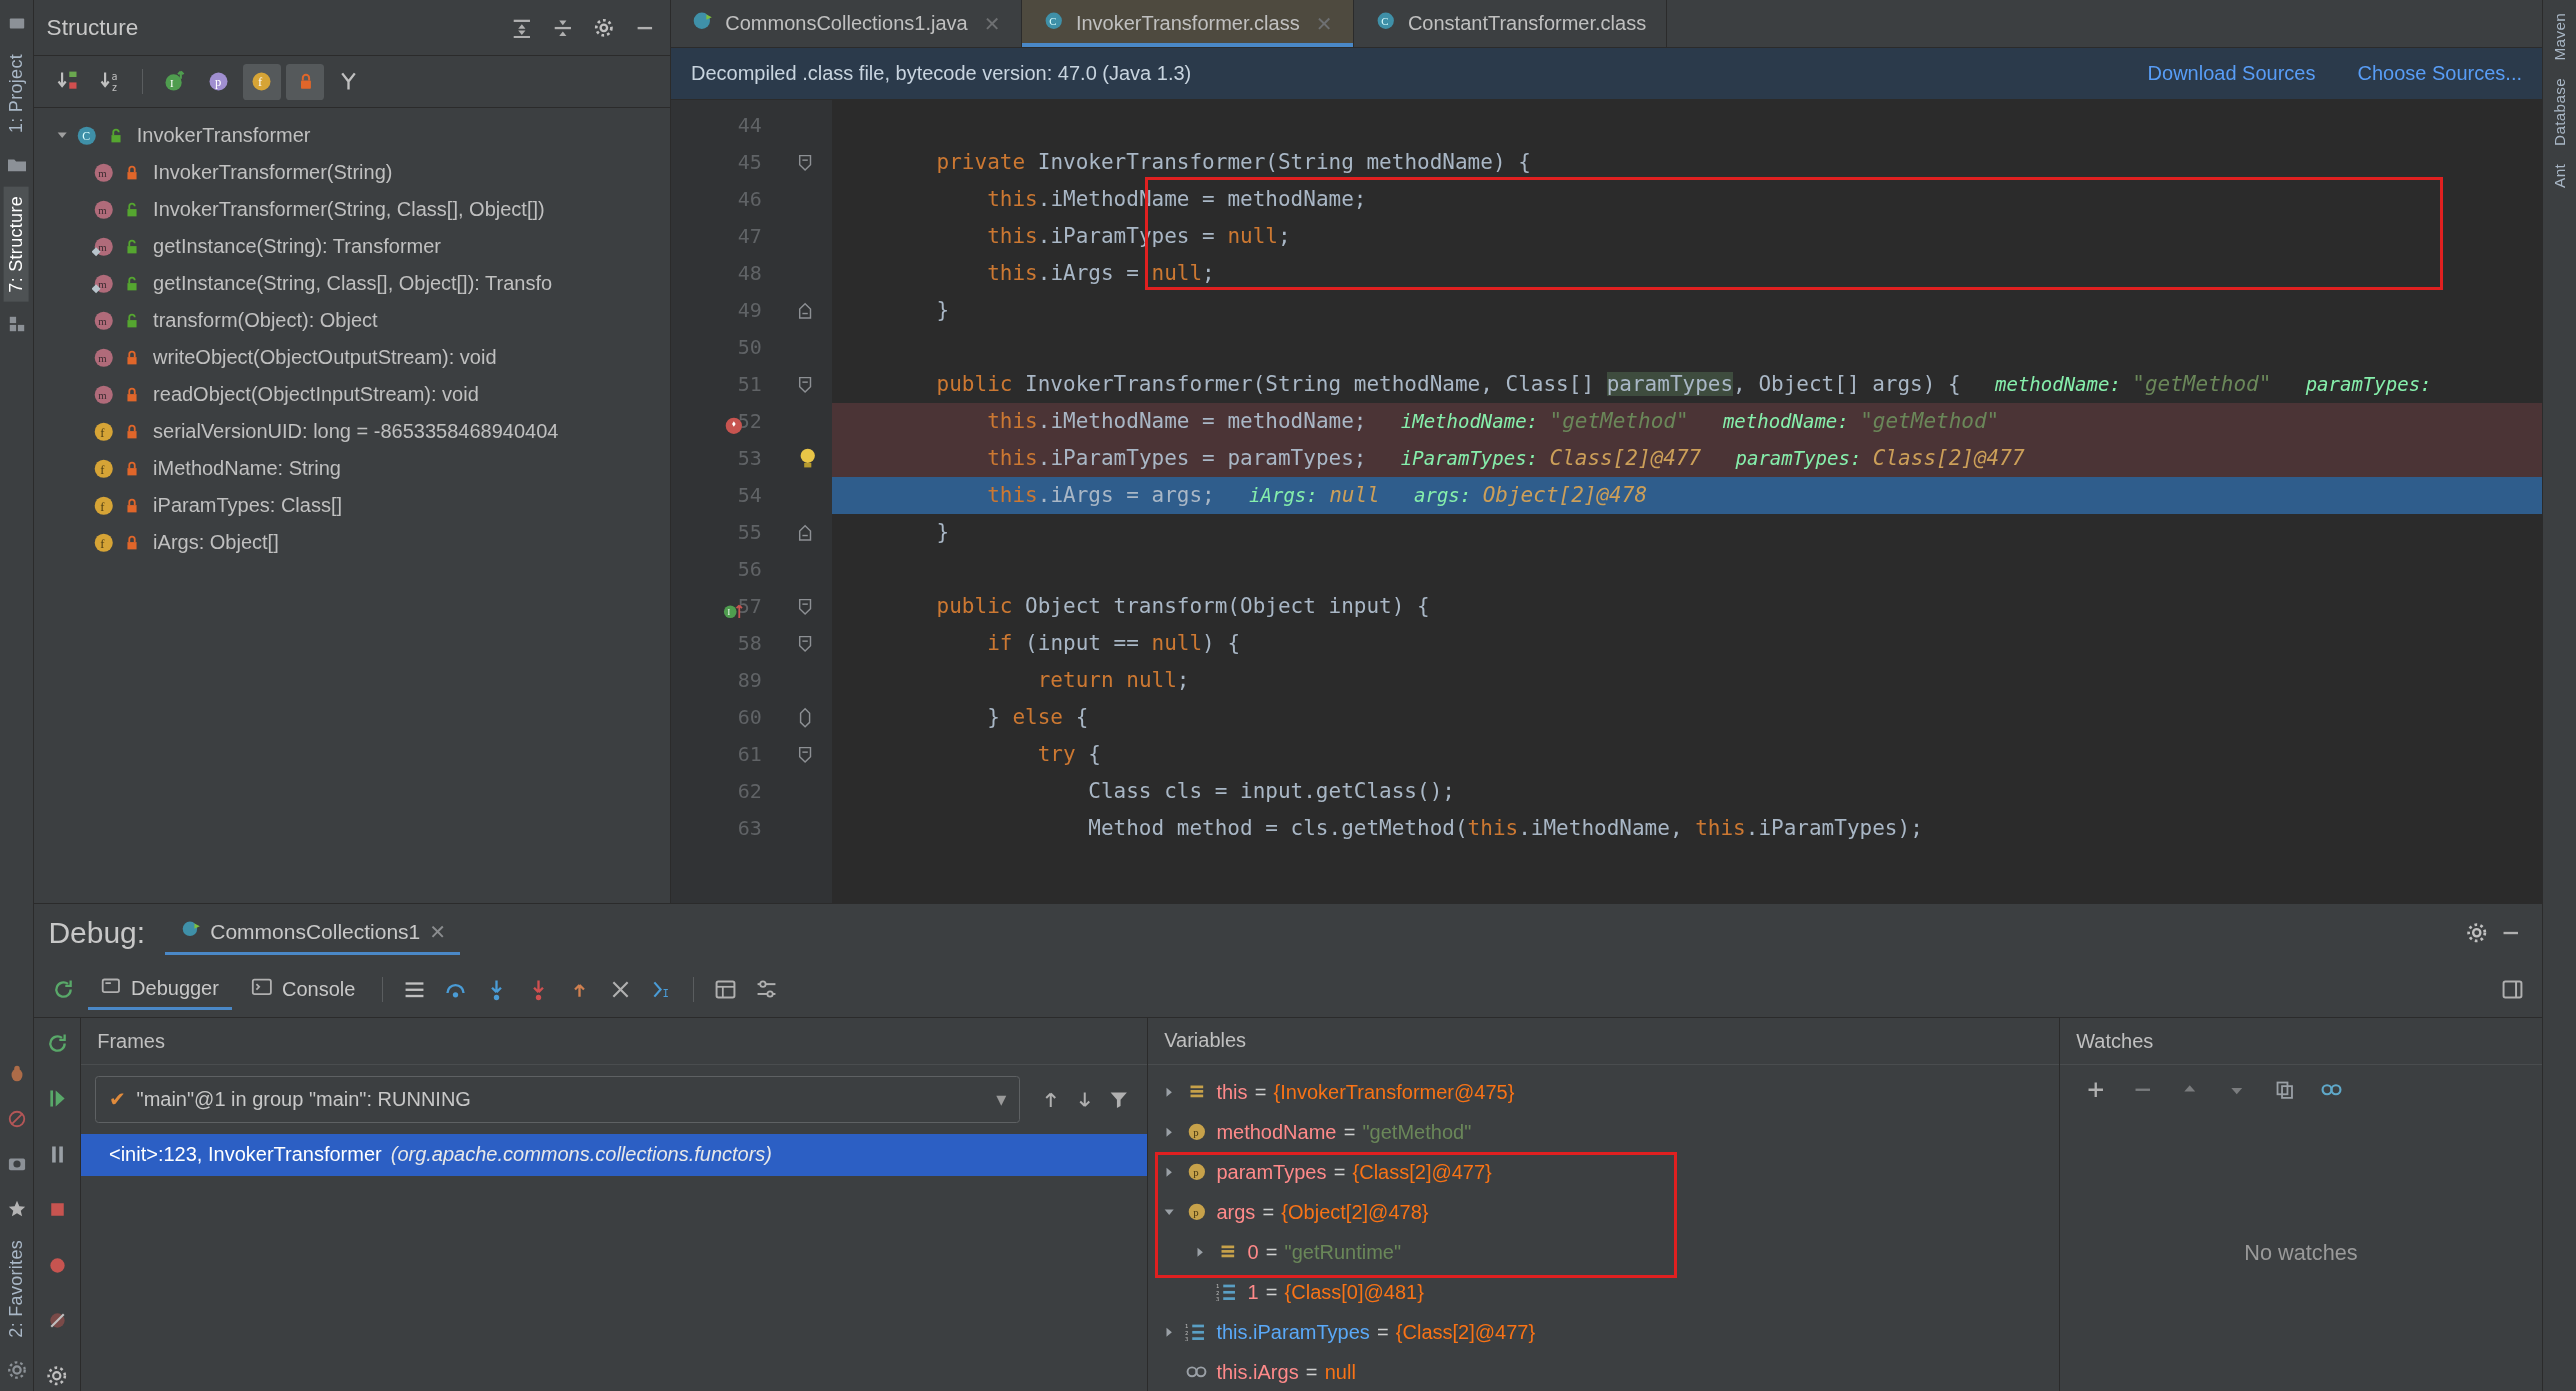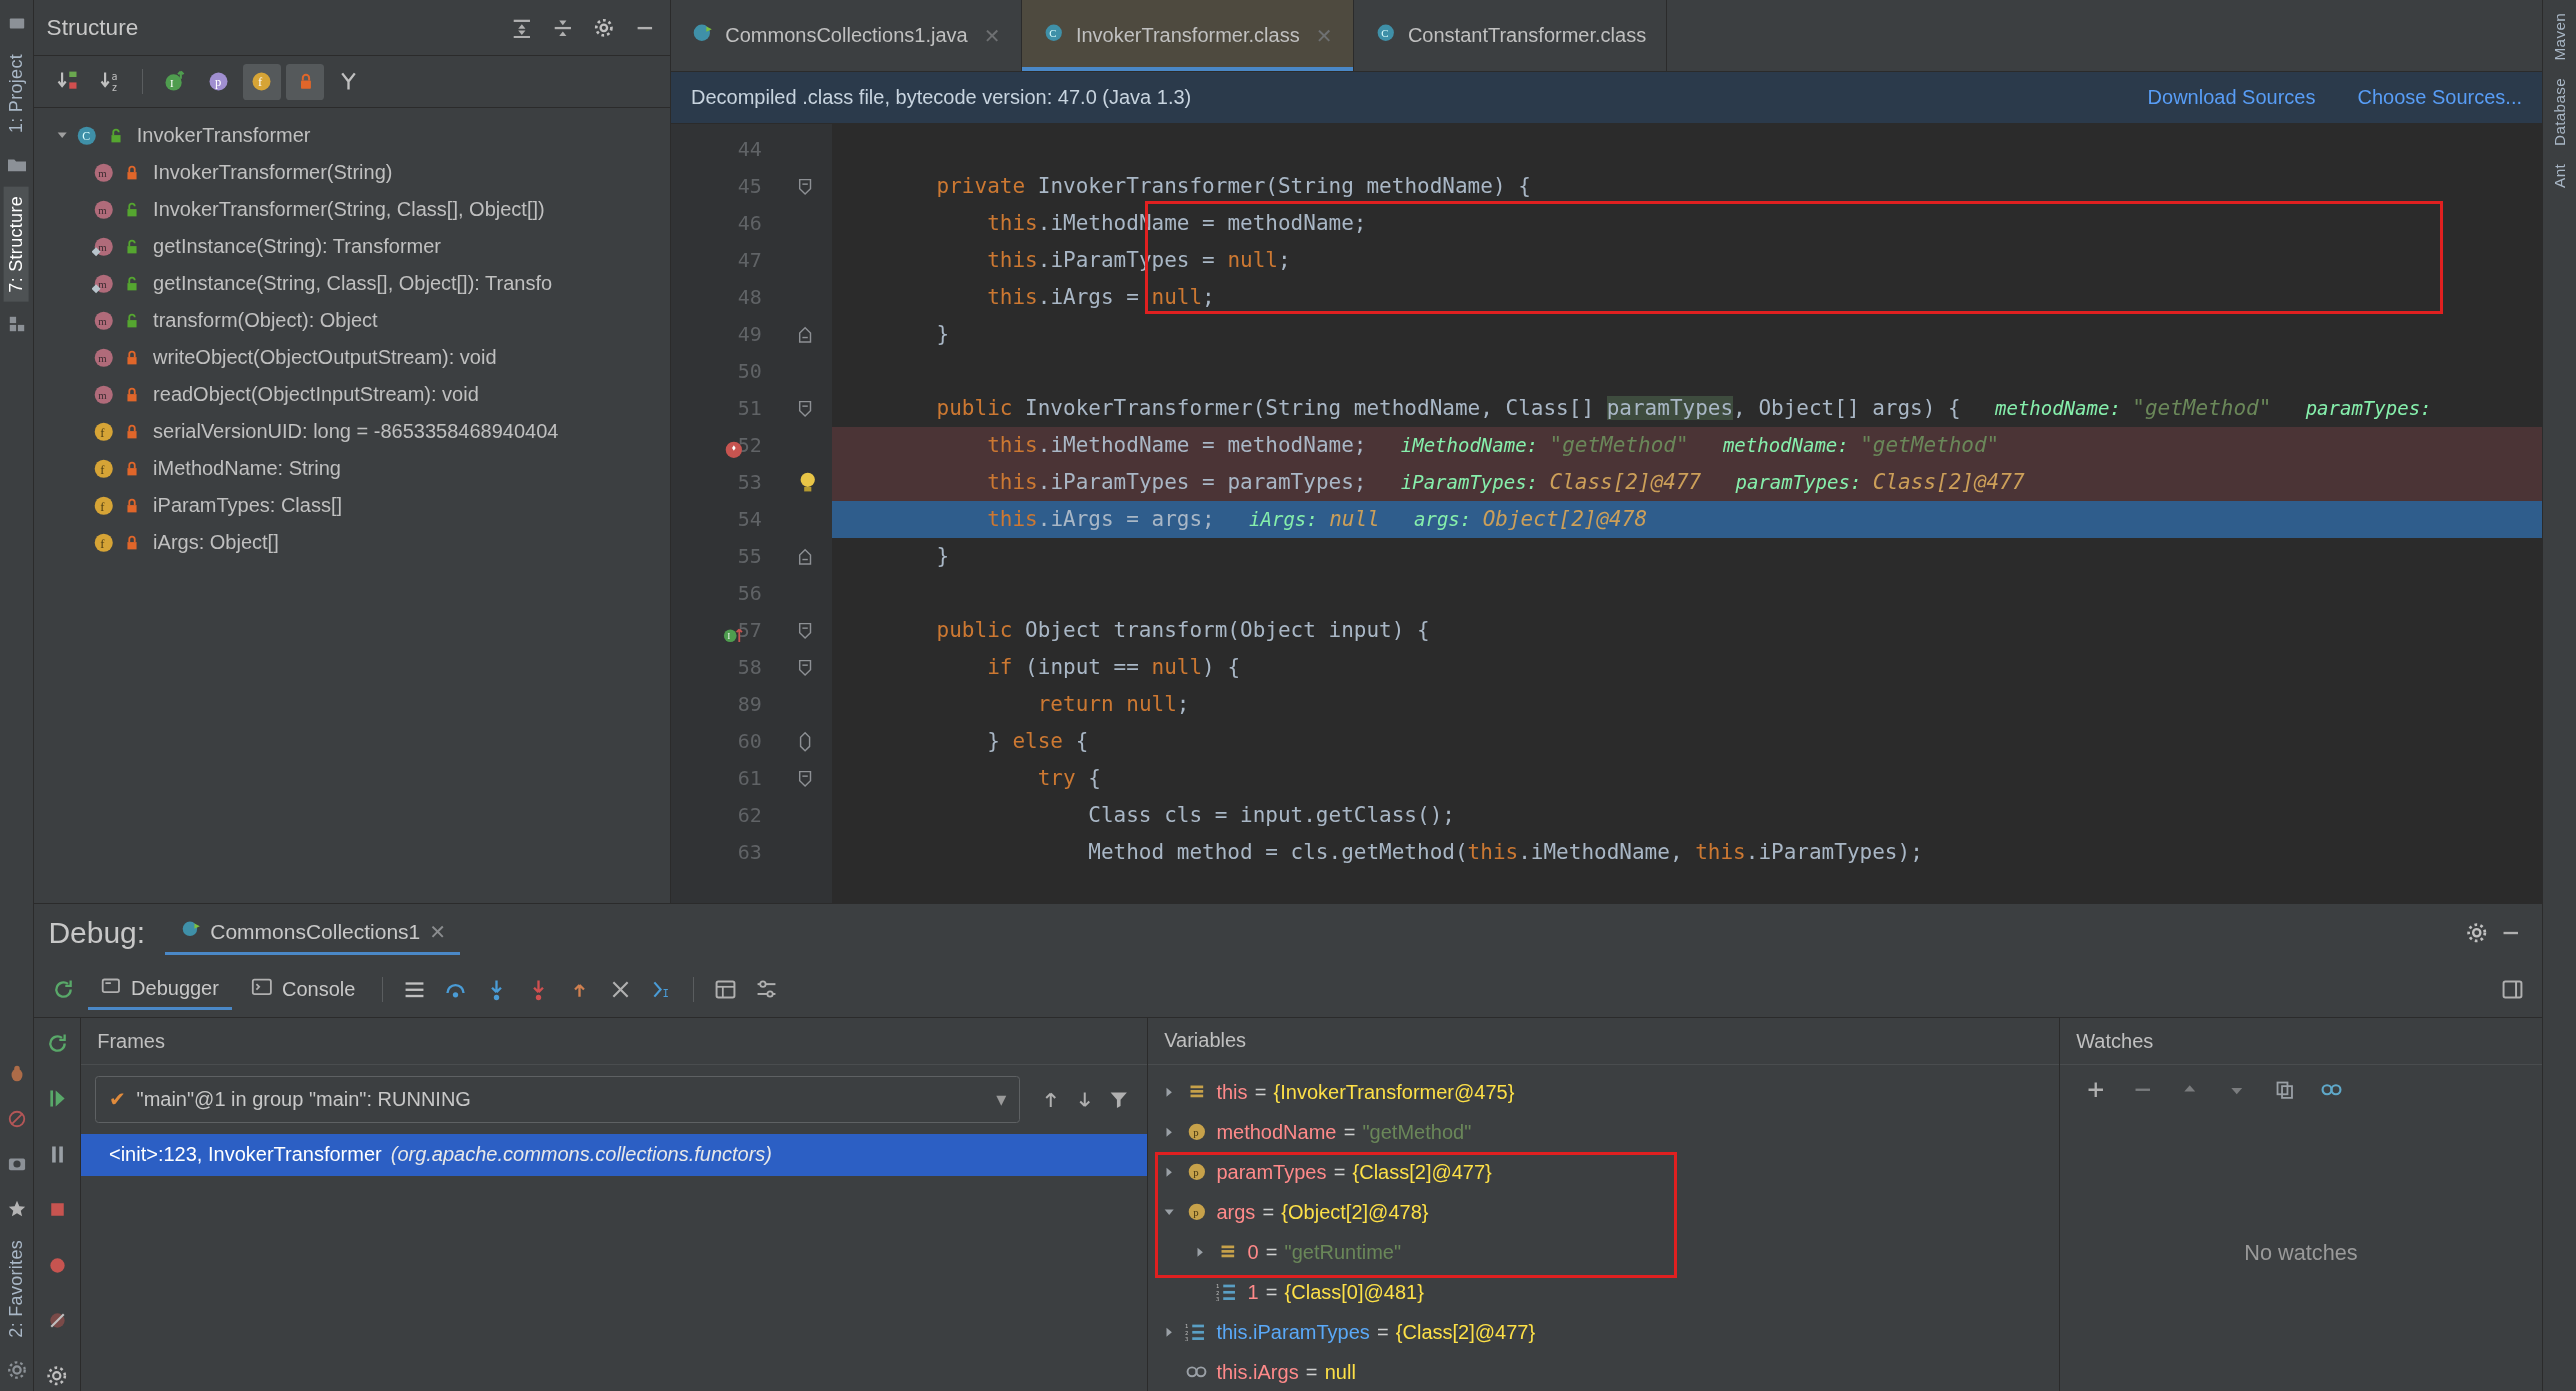--- a/index.html
+++ b/index.html
@@ -55,21 +55,21 @@
   .tnode { display: flex; align-items: center; height: 37px; padding-left: 16.2px;
            font-size: 20px; color: #c0c0c0; white-space: nowrap; cursor: pointer; }
   .tnode .arrow { width: 23.5px; display:flex; align-items:center; justify-content:center; }
   .tnode .ic { width: 27px; height: 27px; margin-right: 3.6px; display:flex; align-items:center; justify-content:center; flex:none;}
   .tnode .vis { width: 23.5px; height: 23.5px; margin-right: 9px; display:flex; align-items:center; justify-content:center; flex:none;}
   .tnode .lbl { overflow: hidden; }
   .indent1 { padding-left: 56px; }
 
   
   .editor { flex: 1; display: flex; flex-direction: column; background: #2b2b2b; min-width:0;}
-  .tabbar { height: 72px; background: #3c3f41; display: flex; align-items: stretch;
+  .tabbar { height: 48px; background: #3c3f41; display: flex; align-items: stretch;
             border-bottom: 0.9px solid #2b2b2b; }
   .etab { display: flex; align-items: center; gap: 10.8px; padding: 0 20px; font-size: 20px;
           color: #c0c0c0; border-right: 0.9px solid #2b2b2b; cursor: pointer; position: relative;}
   .etab.active { background: #4e4a3f; }
   .etab.active::after { content:""; position:absolute; left:0; right:0; bottom:0; height:3.6px; background:#4a88c7;}
   .etab .x { color: #6e7072; font-size: 20px; margin-left: 5.4px; }
   .decompiled-bar { height: 52px; background: #2b3a4b; display: flex; align-items: center;
                     padding: 0 20px; font-size: 20px; color: #c8d4df; border-bottom:0.9px solid #2b2b2b;}
   .decompiled-bar .msg { flex: 1; }
   .dl-link { color: #589df6; margin-left: 42px; cursor: pointer; }
@@ -130,21 +130,21 @@
   .frame-item.sel .frame-pkg { color: #e8e8e8; }
   .frame-pkg.dim { color: #888a8c; }
 
   .var-row { height: 40px; display: flex; align-items: center; font-size: 20px; white-space: nowrap;
              padding-left: 9px; cursor: pointer;}
   .var-row .tw { width: 25px; display:flex; align-items:center; justify-content:center; flex:none;}
   .var-row .vic { width: 29px; display:flex; align-items:center; justify-content:center; flex:none; margin-right:5.4px;}
   .vname { color: #ff8a8a; }
   .vname.blue { color: #5aa9f8; }
   .veq { color: #cfcfcf; margin: 0 7.2px; }
-  .vval { color: #fde047; }
+  .vval { color: #f97316; }
   .vval.str { color: #6a8759; }
   .watch-toolbar { height: 49px; display:flex; align-items:center; gap: 16.2px; padding: 0 20px;}
   .wt-ic { width:31px; height:31px; display:flex; align-items:center; justify-content:center; cursor:pointer;}
   .no-watches { flex:1; display:flex; align-items:center; justify-content:center;
                 font-size: 21.7px; color: #9a9a9a; }
   .dbg-left-strip { width: 47px; background:#3c3f41; border-right:0.9px solid #2b2b2b;
                     display:flex; flex-direction:column; align-items:center; padding-top:9px; gap:23.5px;}
 </style>
 </head>
 <body>

